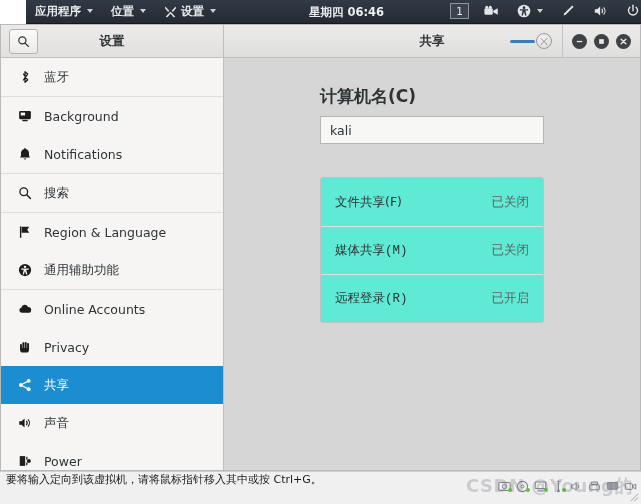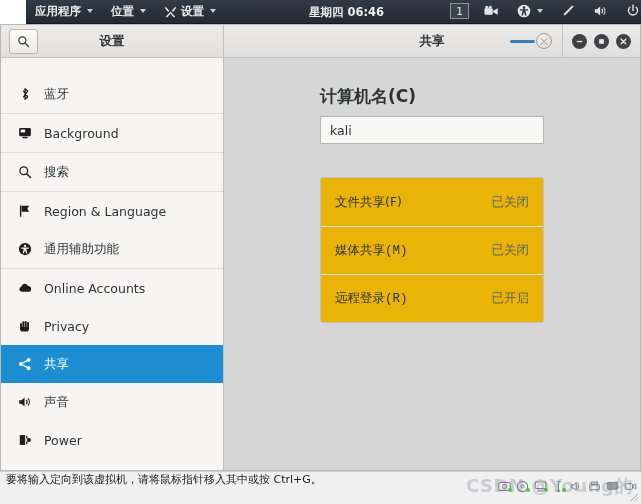--- a/index.html
+++ b/index.html
@@ -74,21 +74,21 @@
     width: 29px; height: 25px; margin-left: 8px;
     background: linear-gradient(180deg, #fbfbfa 0%, #ebeae8 100%);
     border: 1px solid #b6b3b0; border-radius: 3px;
     display: flex; align-items: center; justify-content: center;
     cursor: pointer;
   }
   .sidebar-title {
     position: absolute; left: 0; right: 0;
     text-align: center; font-size: 12.5px; font-weight: bold; color: #2e3436;
   }
-  .sidelist { flex: 1 1 auto; overflow: hidden; padding-top: 17px; }
+  .sidelist { flex: 1 1 auto; overflow: hidden; padding-top: 0px; }
   .side-item {
     display: flex; align-items: center; gap: 11px;
     height: 38px; padding: 0 0 0 16px;
     font-size: 12.5px; color: #2e3436; cursor: pointer;
   }
   .side-item.sel { background: #1b8dd0; color: #ffffff; }
   .side-item .ico {
     width: 16px; height: 16px; display: flex;
     align-items: center; justify-content: center; flex: 0 0 16px;
   }
@@ -150,21 +150,21 @@
   }
   .text-input {
     width: 100%; height: 28px;
     background: #f7f7f6; border: 1px solid #b7b4b1; border-radius: 0;
     font-size: 12.5px; color: #2e3436; padding: 0 9px;
     font-family: "DejaVu Sans", "Liberation Sans", sans-serif;
     outline: none;
   }
   .opt-list {
     margin-top: 33px;
-    background: #eab308; border: 1px solid #c3c0bd; border-radius: 3px;
+    background: #5eead4; border: 1px solid #c3c0bd; border-radius: 3px;
     overflow: hidden;
   }
   .opt-row {
     display: flex; align-items: center; justify-content: space-between;
     height: 48px; padding: 0 14px; font-size: 12.5px; color: #2e3436;
     cursor: pointer;
   }
   .opt-row + .opt-row { border-top: 1px solid #e2e0de; font-family: Liberation Mono, monospace; }
   .opt-state { color: #5c6366; font-size: 12.5px; }
 
@@ -319,20 +319,29 @@
             <span class="ico">
               <svg width="14" height="14" viewBox="0 0 16 16">
                 <rect x="1.3" y="2.4" width="13.4" height="9.3" rx="1.3" fill="#1d1d1d"></rect>
                 <rect x="3.1" y="4.1" width="5" height="3.3" fill="#f6f5f4"></rect>
                 <rect x="5" y="12.4" width="6" height="1.6" fill="#1d1d1d"></rect>
               </svg>
             </span>
             <span>Background</span>
           </div>
 
+          <div class="side-item">
+            <span class="ico">
+              <svg width="14" height="14" viewBox="0 0 16 16">
+                <path d="M8 1.3 a1.4 1.4 0 0 1 1.4 1.4 c2.2 .6 3.2 2.4 3.2 4.6 v3 l1.2 1.6 H2.2 L3.4 10.3 v-3 c0-2.2 1-4 3.2-4.6 A1.4 1.4 0 0 1 8 1.3 Z" fill="#1d1d1d"></path>
+                <path d="M6.3 13 a1.8 1.8 0 0 0 3.4 0 Z" fill="#1d1d1d"></path>
+              </svg>
+            </span>
+            <span>Notifications</span>
+          </div>
           <div class="side-sep"></div>
 
           <div class="side-item">
             <span class="ico">
               <svg width="14" height="14" viewBox="0 0 16 16">
                 <circle cx="6.6" cy="6.6" r="4.4" stroke="#1d1d1d" stroke-width="1.5" fill="none"></circle>
                 <path d="M10 10 L14.2 14.2" stroke="#1d1d1d" stroke-width="1.7" stroke-linecap="round"></path>
               </svg>
             </span>
             <span>搜索</span>

